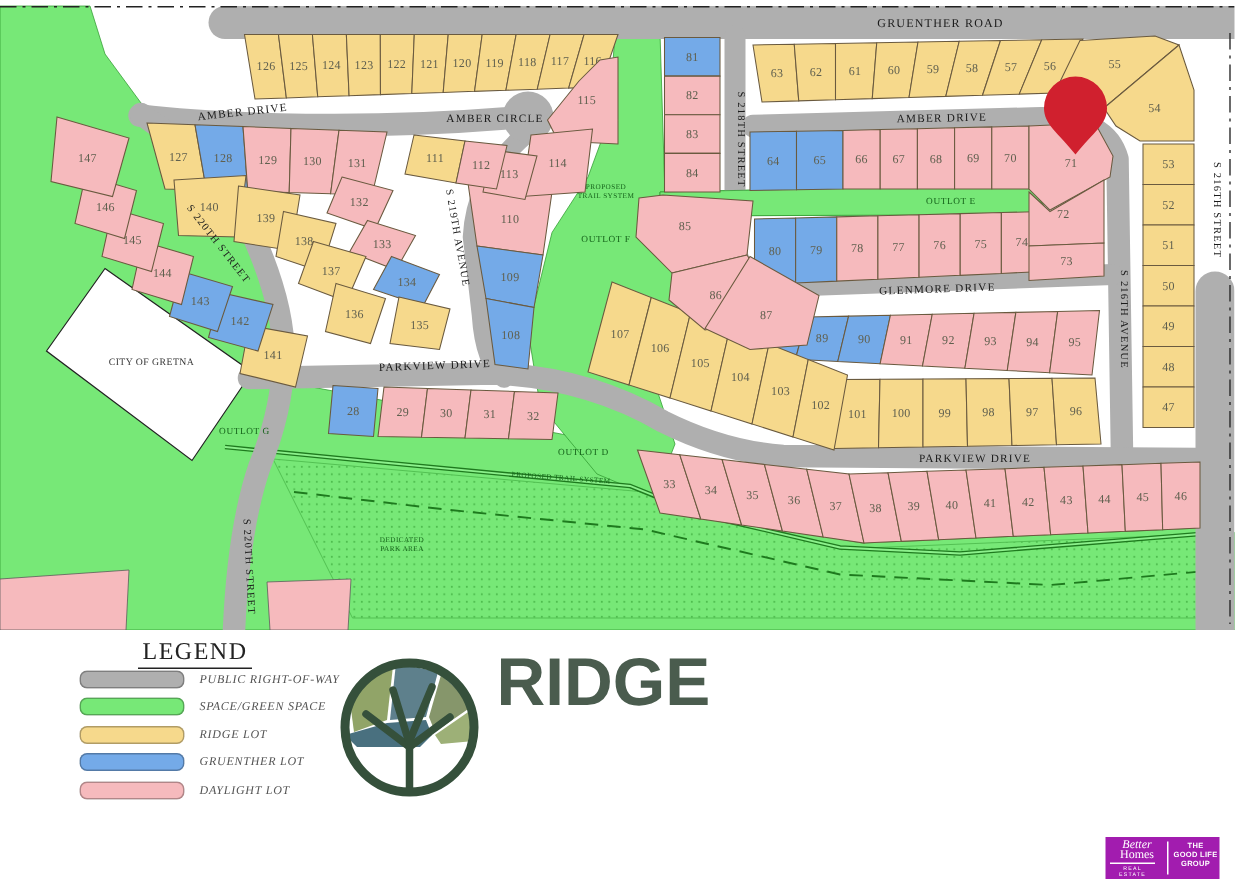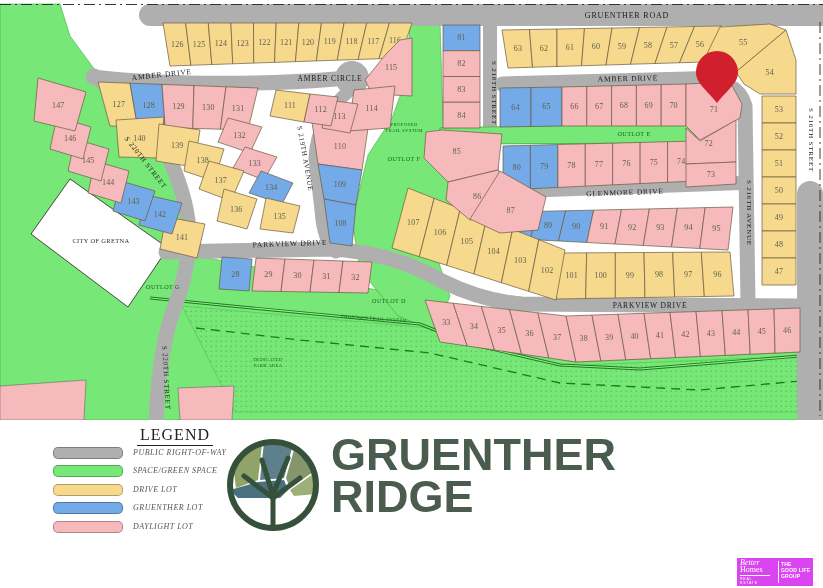--- a/index.html
+++ b/index.html
@@ -2,21 +2,21 @@
 <html><head>
 <meta charset="utf-8">
 <style>
   html,body{margin:0;padding:0;}
   body{width:823px;height:588px;position:relative;background:#ffffff;overflow:hidden;
        font-family:"Liberation Serif","DejaVu Serif",serif;}
   #map-wrap{position:absolute;left:0;top:0;width:823px;height:420px;}
   #map-wrap svg{display:block;}
   
   #legend-title{position:absolute;left:92px;top:426px;font-size:16px;color:#222;
-    letter-spacing:1px;border-bottom:1.5px solid #222;padding:0 3px 1px 3px;margin-left:45px;}
+    letter-spacing:1px;border-bottom:1.5px solid #222;padding:0 3px 1px 3px;}
   .legend-row{position:absolute;left:53px;height:12px;}
   .legend-swatch{position:absolute;left:0;top:0;width:68px;height:10px;border-radius:5px;
     border:1px solid rgba(0,0,0,.28);}
   .legend-label{position:absolute;left:80px;top:1px;font-size:8px;color:#555;
     letter-spacing:.5px;white-space:nowrap;font-style:italic;}
   
   #tree-logo{position:absolute;left:224px;top:436px;}
   #wordmark{position:absolute;left:331px;top:434px;font-family:"Liberation Sans","DejaVu Sans",sans-serif;
     font-weight:700;font-size:45px;line-height:.93;color:#4a5c4e;letter-spacing:0px;}
   
@@ -336,21 +336,21 @@
     <div class="legend-row" style="top: 447px;">
       <div class="legend-swatch" style="background: rgb(175, 175, 175);"></div>
       <div class="legend-label">PUBLIC RIGHT-OF-WAY</div>
     </div>
     <div class="legend-row" style="top: 465.4px;">
       <div class="legend-swatch" style="background: rgb(119, 232, 119);"></div>
       <div class="legend-label">SPACE/GREEN SPACE</div>
     </div>
     <div class="legend-row" style="top: 483.8px;">
       <div class="legend-swatch" style="background: rgb(246, 217, 140);"></div>
-      <div class="legend-label">DRIVE LOT</div>
+      <div class="legend-label">RIDGE LOT</div>
     </div>
     <div class="legend-row" style="top: 502.2px;">
       <div class="legend-swatch" style="background: rgb(116, 170, 232);"></div>
       <div class="legend-label">GRUENTHER LOT</div>
     </div>
     <div class="legend-row" style="top: 520.6px;">
       <div class="legend-swatch" style="background: rgb(246, 186, 189);"></div>
       <div class="legend-label">DAYLIGHT LOT</div>
     </div>
   </div>
@@ -368,25 +368,24 @@
     </g>
     <path d="M49,92 L49,58" fill="none" stroke="#35503b" stroke-width="5" stroke-linecap="round"></path>
     <path d="M49,62 L20,40" fill="none" stroke="#35503b" stroke-width="5" stroke-linecap="round"></path>
     <path d="M49,60 L38,24" fill="none" stroke="#35503b" stroke-width="5" stroke-linecap="round"></path>
     <path d="M49,62 L76,42" fill="none" stroke="#35503b" stroke-width="5" stroke-linecap="round"></path>
     <path d="M49,58 L64,22" fill="none" stroke="#35503b" stroke-width="5" stroke-linecap="round"></path>
     <circle cx="49" cy="49" r="43" fill="none" stroke="#35503b" stroke-width="6"></circle>
   </svg>
 
 <div id="wordmark" style="color: rgb(74, 92, 78);">
-  <div>GRUENTHER</div>
   <div>RIDGE</div>
 </div>
 
-<div id="footer-logo" style="background: #d946ef;">
+<div id="footer-logo" style="background: #a21caf; text-align: center;">
   <div id="fl-left">
     <div id="fl-b1">Better</div>
     <div id="fl-b2">Homes</div>
     <div id="fl-sub">REAL ESTATE</div>
   </div>
   <div id="fl-div"></div>
   <div id="fl-right">
       <div>THE</div>
       <div>GOOD LIFE</div>
       <div>GROUP</div>

